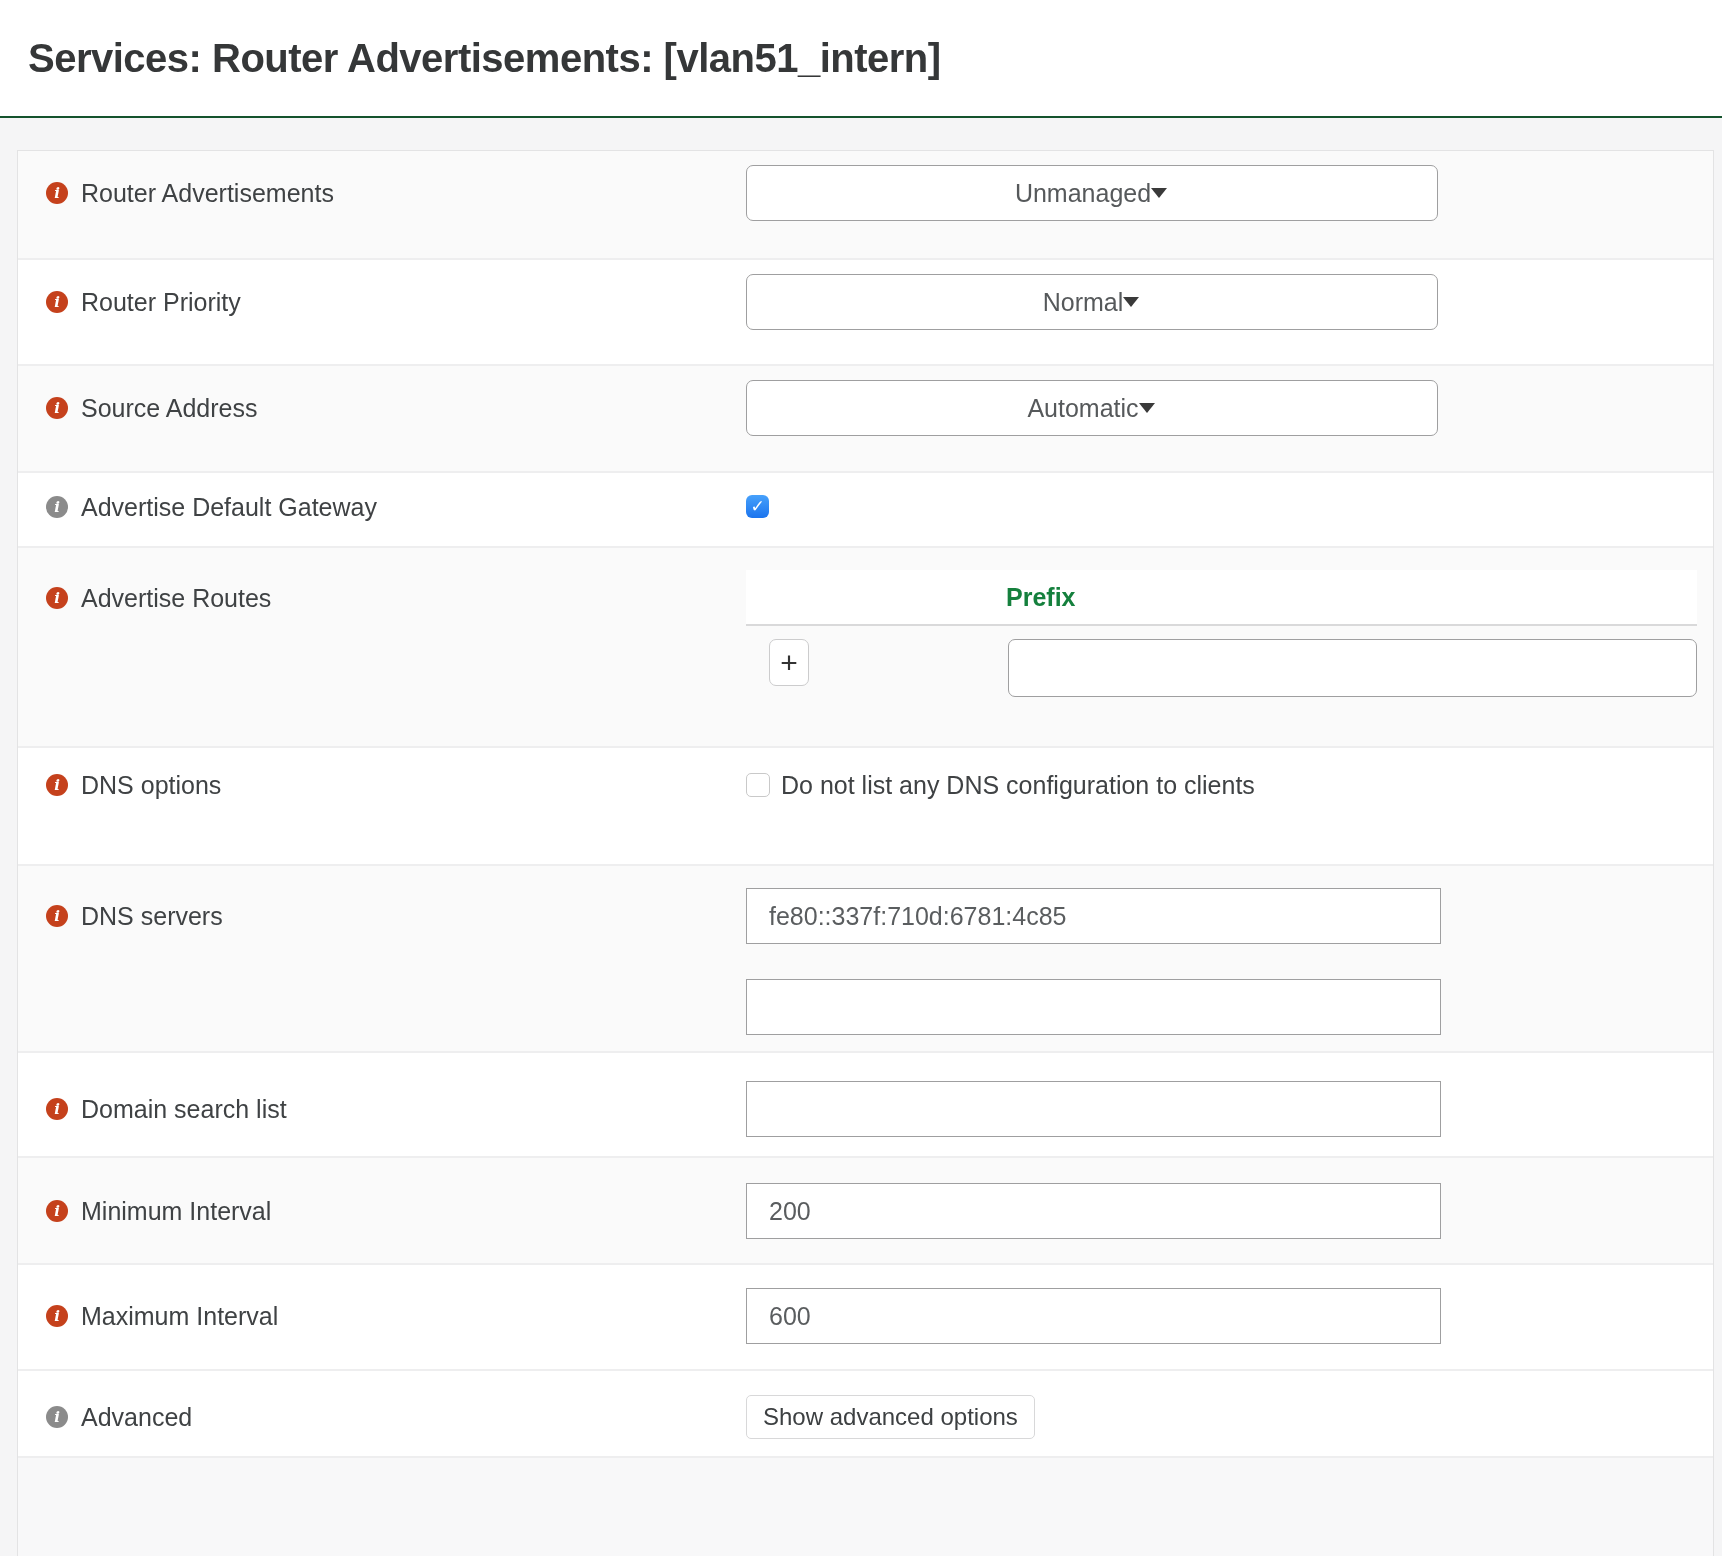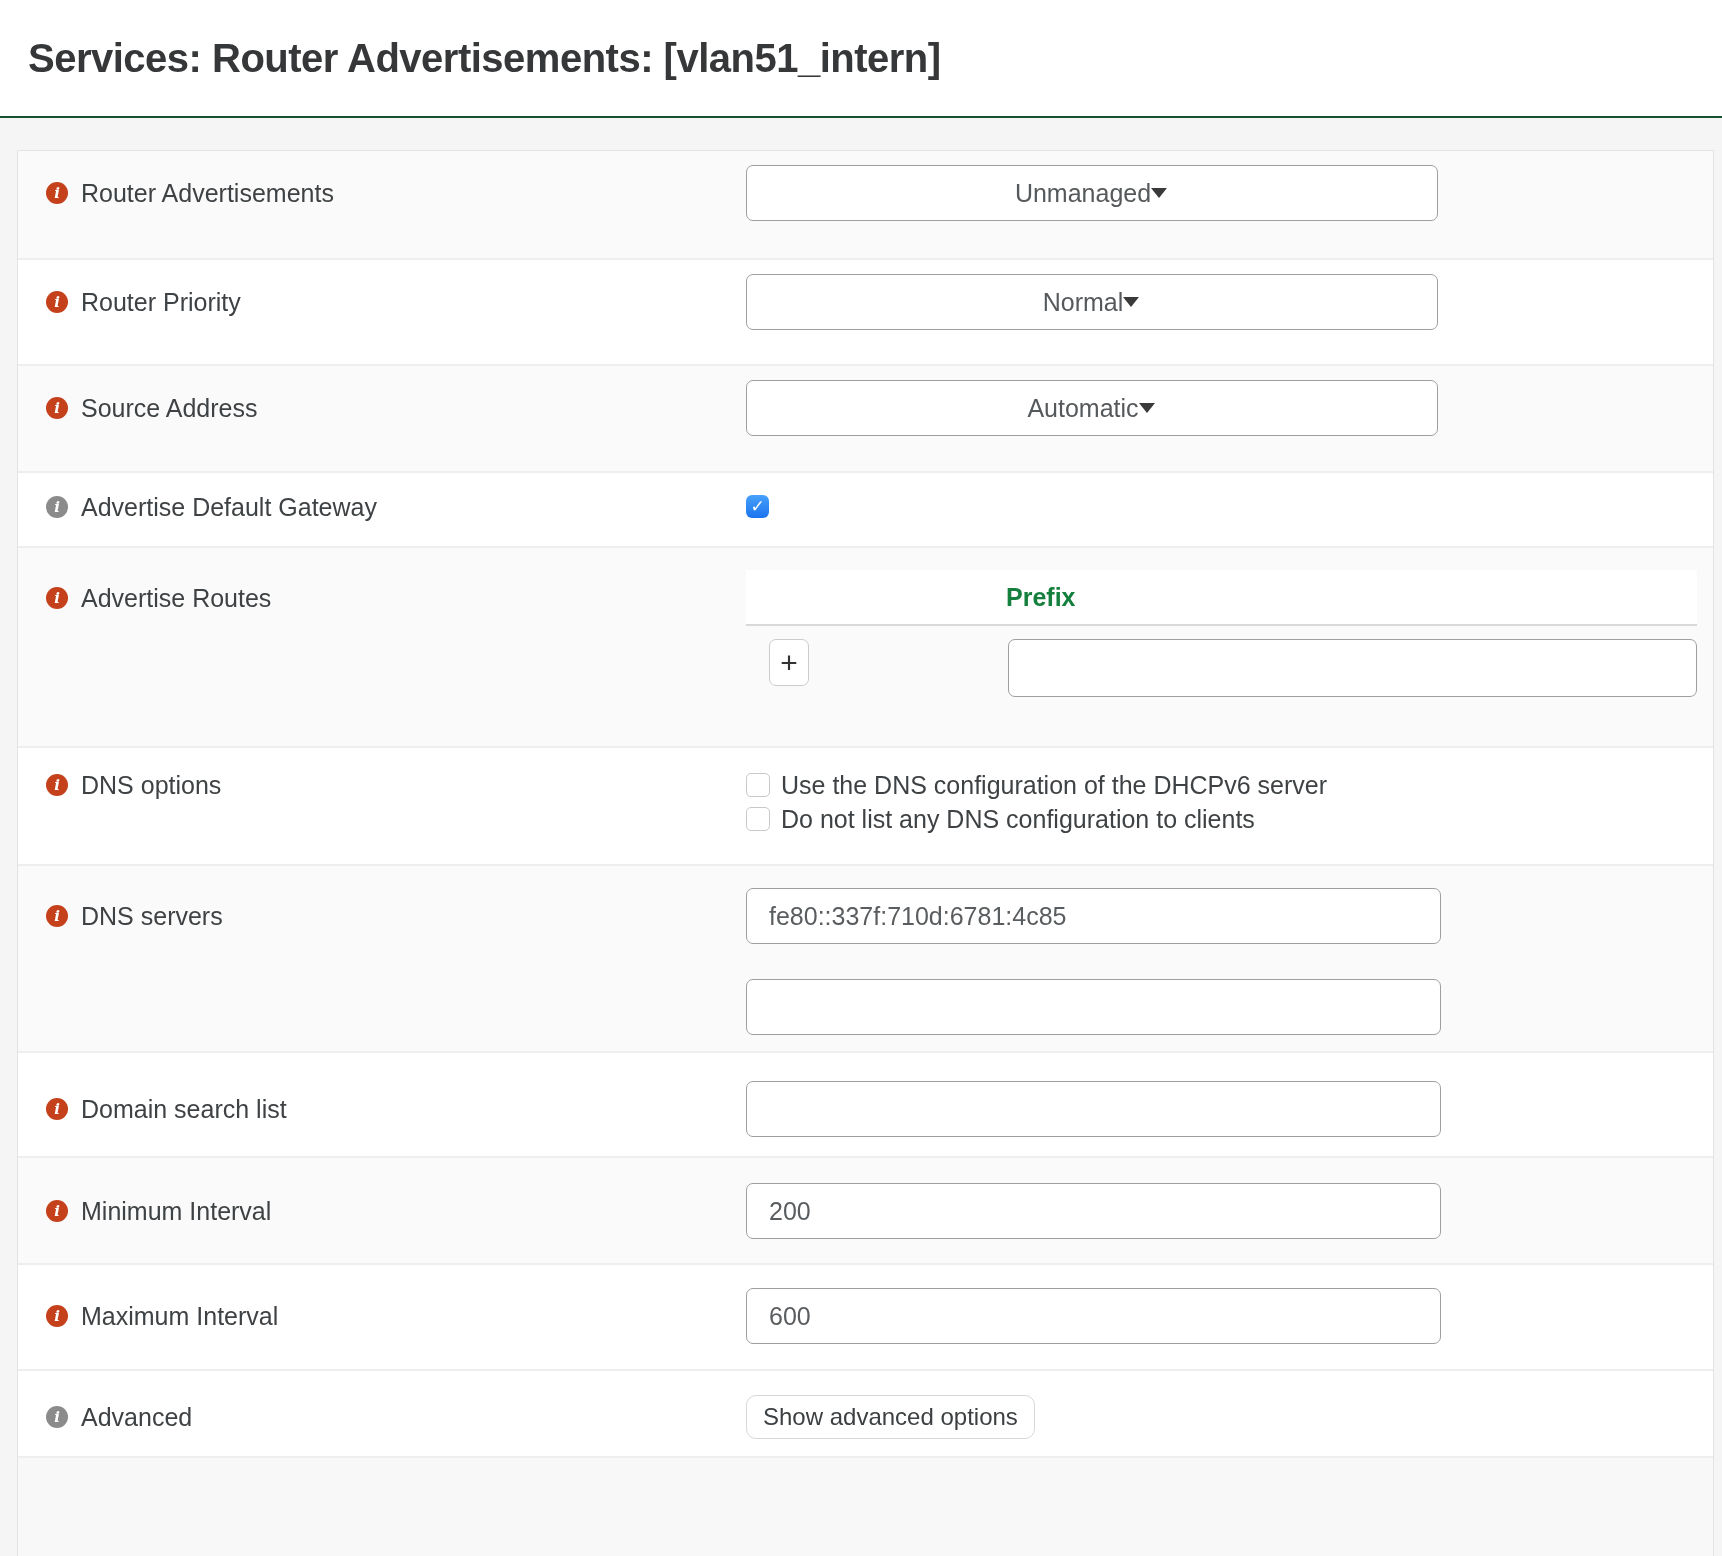--- a/index.html
+++ b/index.html
@@ -36,21 +36,21 @@
   
   .select { width:692px; height:56px; background:#ffffff;
             border:1px solid #9f9fa0; border-radius:7px;
             display:flex; align-items:center; justify-content:center;
             padding:0 26px 0 24px; font-size:25px; color:#56595b; cursor:pointer; }
   .caret { width:0; height:0; border-left:8px solid transparent;
            border-right:8px solid transparent; border-top:10px solid #3a3a3a; }
 
   
   .tinput { width:695px; height:56px; background:#ffffff;
-            border:1px solid #9f9fa0; border-radius:7px;
+            border:1px solid #9f9fa0; border-radius:0;
             padding:0 22px; font-size:25px; color:#5a5d5f;
             font-family:inherit; display:block; }
 
   
   .cb-checked { width:23px; height:23px; border-radius:6px;
                 background:linear-gradient(180deg,#47a1fb 0%,#1b74ee 100%);
                 color:#ffffff; font-size:17px; font-weight:700;
                 display:flex; align-items:center; justify-content:center; cursor:pointer; }
   
   .cb { width:24px; height:24px; background:#ffffff; flex:none;
@@ -67,21 +67,21 @@
              border:1px solid #cccccd; border-radius:7px; color:#333333;
              font-size:30px; font-weight:400; line-height:1; cursor:pointer;
              display:flex; align-items:center; justify-content:center;
              font-family:inherit; }
   .routes-input { margin-left:199px; flex:1; height:58px; background:#ffffff;
                   border:1px solid #9f9fa0; border-radius:7px; padding:0 22px;
                   font-size:25px; color:#5a5d5f; font-family:inherit; }
 
   
   .adv-btn { height:44px; padding:0 16px; background:#ffffff;
-             border:1px solid #d8d8d9; border-radius:10px;
+             border:1px solid #d8d8d9; border-radius:5px;
              font-size:24px; color:#3d4042; font-family:inherit; cursor:pointer; }
   .save-btn { width:110px; height:63px; background:#c23c13; border:none;
               border-radius:6px; color:#ffffff; font-size:26px;
               font-family:inherit; cursor:pointer; }
 
   
   .r1  { height:107px; padding-top:14px; }
   .r2  { height:106px; padding-top:14px; }
   .r3  { height:107px; padding-top:14px; }
   .r4  { height:75px;  padding-top:22px; }
@@ -177,24 +177,20 @@
   </div>
 
   <div class="row white r6">
     <div class="lbl">
       <span class="info red">i</span>
       <span>DNS options</span>
     </div>
     <div class="ctrl">
       <div class="cb-line">
         <span class="cb"></span>
-        <span>Use the DNS configuration of the DHCPv6 server</span>
-      </div>
-      <div class="cb-line">
-        <span class="cb"></span>
         <span>Do not list any DNS configuration to clients</span>
       </div>
     </div>
   </div>
 
   <div class="row gray r7">
     <div class="lbl">
       <span class="info red">i</span>
       <span>DNS servers</span>
     </div>

